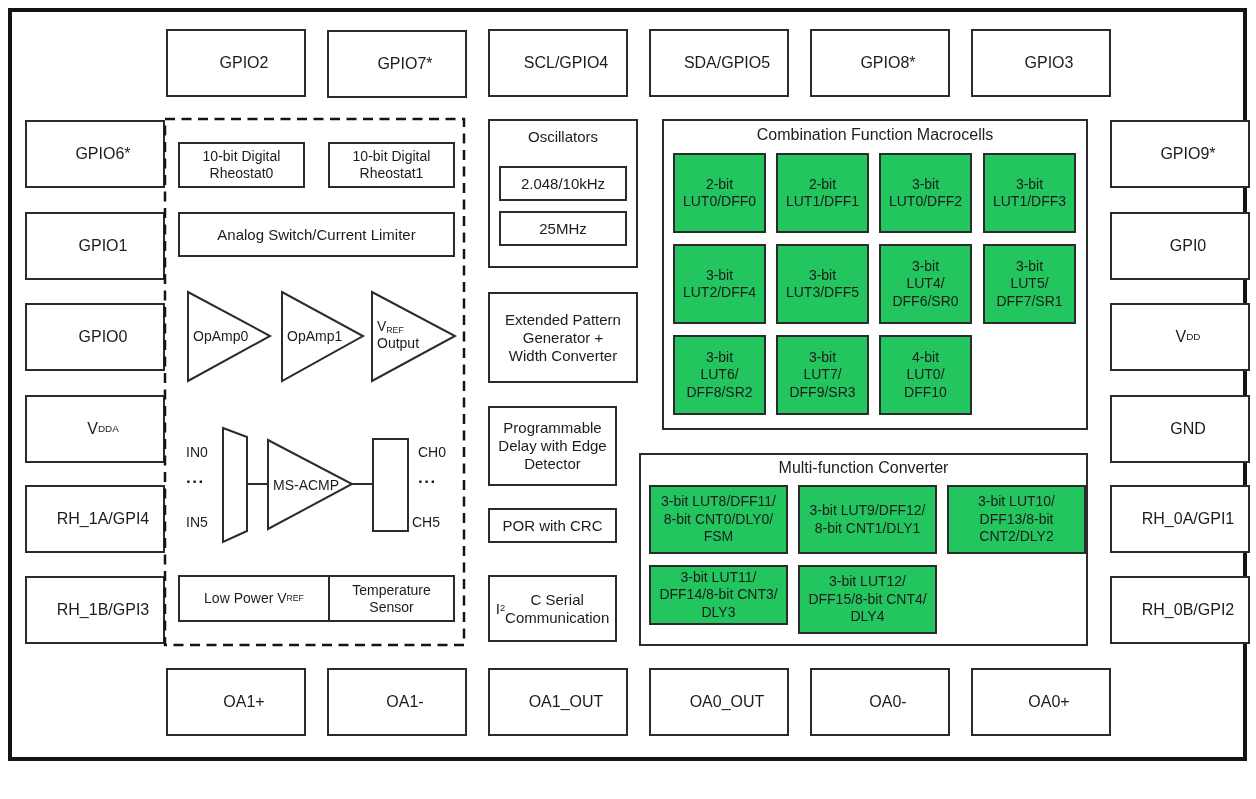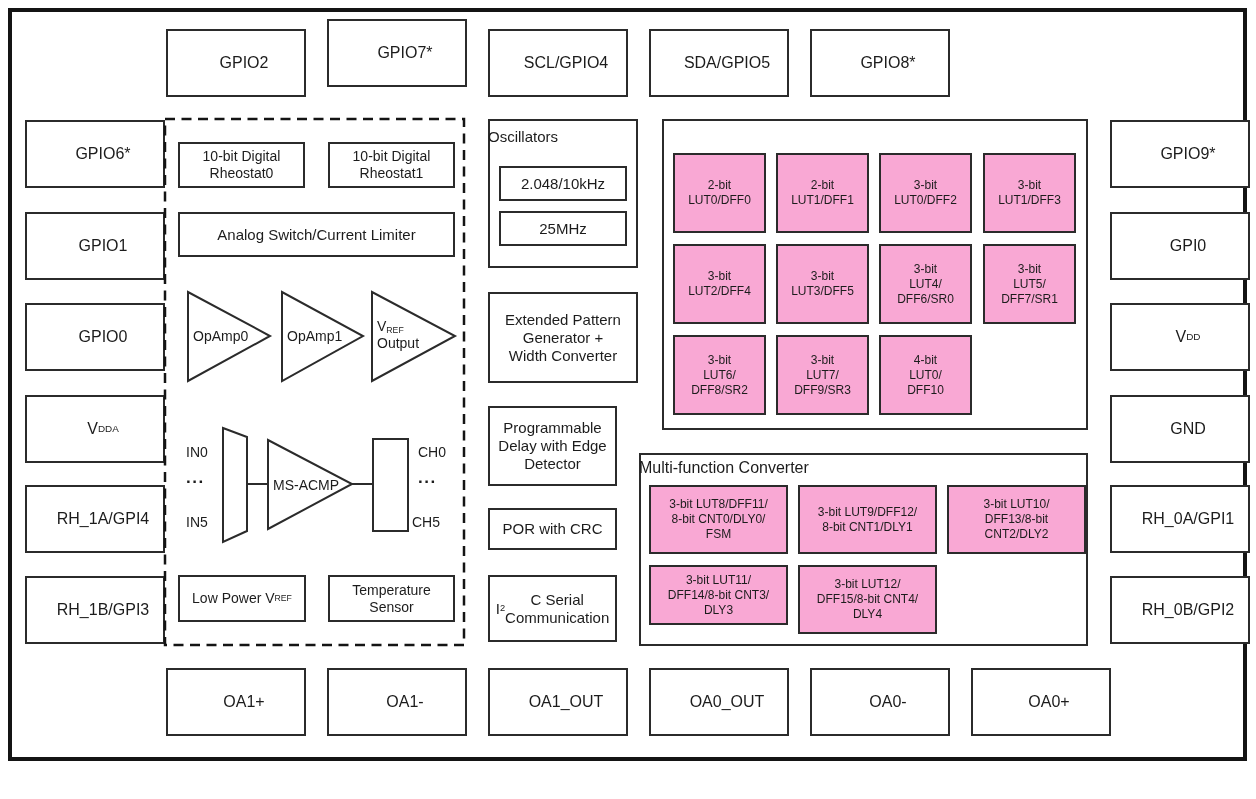--- a/index.html
+++ b/index.html
@@ -20,50 +20,51 @@
   .box{
     position:absolute;border:2px solid #2b2b2b;box-sizing:border-box;background:#fff;
     display:flex;align-items:center;justify-content:center;text-align:center;
     font-size:15px;line-height:1.2;
   }
   .box.small{font-size:14px;}
   .group{
     position:absolute;border:2px solid #2b2b2b;box-sizing:border-box;background:#fff;
   }
   .title{
-    position:absolute;text-align:left;font-size:16px;line-height:1.1;
+    position:absolute;text-align:center;font-size:16px;line-height:1.1;
   }
   .cell{
-    position:absolute;border:2px solid #2b2b2b;box-sizing:border-box;background:#f9a8d4;
+    position:absolute;border:2px solid #2b2b2b;box-sizing:border-box;background:#22c55e;
     display:flex;align-items:center;justify-content:center;text-align:center;
-    font-size:12px;line-height:1.25;
+    font-size:14px;line-height:1.25;
   }
   .freelabel{position:absolute;font-size:14px;line-height:1.15;white-space:nowrap;}
   .dots{font-weight:700;font-size:17px;letter-spacing:1.5px;}
   .vref-lbl{white-space:normal;line-height:1.1;}
   .note{
     position:absolute;left:10px;top:768px;font-size:15.5px;white-space:nowrap;
   }
   .note b{font-weight:700;}
   sub{font-size:0.62em;vertical-align:-0.25em;}
   sup{font-size:0.62em;vertical-align:0.45em;}
   svg{position:absolute;}
 </style>
 </head>
 <body>
 
 <div id="stage">
 
   <div class="outer-border"></div>
 
   <div class="pin" style="left:166px;top:29px">GPIO2</div>
-  <div class="pin" style="left:327px;top:19px">GPIO7*</div>
+  <div class="pin" style="left:327px;top:30px">GPIO7*</div>
   <div class="pin" style="left:488px;top:29px">SCL/GPIO4</div>
   <div class="pin" style="left:649px;top:29px">SDA/GPIO5</div>
   <div class="pin" style="left:810px;top:29px">GPIO8*</div>
+  <div class="pin" style="left:971px;top:29px">GPIO3</div>
 
   <div class="pin" style="left:25px;top:120px">GPIO6*</div>
   <div class="pin" style="left:25px;top:212px">GPIO1</div>
   <div class="pin" style="left:25px;top:303px">GPIO0</div>
   <div class="pin" style="left:25px;top:395px">V<sub>DDA</sub></div>
   <div class="pin" style="left:25px;top:485px">RH_1A/GPI4</div>
   <div class="pin" style="left:25px;top:576px">RH_1B/GPI3</div>
 
   <div class="pin" style="left:1110px;top:120px">GPIO9*</div>
   <div class="pin" style="left:1110px;top:212px">GPI0</div>
@@ -87,45 +88,46 @@
     <polygon points="223,428 247,437 247,531 223,542" fill="#fff" stroke="#2b2b2b" stroke-width="2"></polygon>
     <line x1="247" y1="484" x2="268" y2="484" stroke="#2b2b2b" stroke-width="2"></line>
     <polygon points="268,440 268,529 352,484" fill="#fff" stroke="#2b2b2b" stroke-width="2"></polygon>
     <line x1="352" y1="484" x2="373" y2="484" stroke="#2b2b2b" stroke-width="2"></line>
     <rect x="373" y="439" width="35" height="92" fill="#fff" stroke="#2b2b2b" stroke-width="2"></rect>
   </svg>
 
   <div class="box small" style="left:178px;top:142px;width:127px;height:46px">10-bit Digital<br>Rheostat0</div>
   <div class="box small" style="left:328px;top:142px;width:127px;height:46px">10-bit Digital<br>Rheostat1</div>
   <div class="box" style="left:178px;top:212px;width:277px;height:45px">Analog Switch/Current Limiter</div>
-  <div class="box small" style="left:178px;top:575px;width:128px;height:47px">Low Power V<sub>REF</sub></div>
+  <div class="box small" style="left:178px;top:575px;width:152px;height:47px">Low Power V<sub>REF</sub></div>
   <div class="box small" style="left:328px;top:575px;width:127px;height:47px">Temperature<br>Sensor</div>
 
   <div class="freelabel" style="left:193px;top:328px">OpAmp0</div>
   <div class="freelabel" style="left:287px;top:328px">OpAmp1</div>
   <div class="freelabel vref-lbl" style="left:377px;top:319px">V<sub>REF</sub><br>Output</div>
   <div class="freelabel" style="left:273px;top:477px">MS-ACMP</div>
   <div class="freelabel" style="left:186px;top:444px">IN0</div>
   <div class="freelabel dots" style="left:186px;top:468px">...</div>
   <div class="freelabel" style="left:186px;top:514px">IN5</div>
   <div class="freelabel" style="left:418px;top:444px">CH0</div>
   <div class="freelabel dots" style="left:418px;top:468px">...</div>
   <div class="freelabel" style="left:412px;top:514px">CH5</div>
 
   <div class="group" style="left:488px;top:119px;width:150px;height:149px"></div>
   <div class="title" style="left:488px;top:129px;width:150px;font-size:15px">Oscillators</div>
   <div class="box" style="left:499px;top:166px;width:128px;height:35px">2.048/10kHz</div>
   <div class="box" style="left:499px;top:211px;width:128px;height:35px">25MHz</div>
 
   <div class="box" style="left:488px;top:292px;width:150px;height:91px">Extended Pattern<br>Generator +<br>Width Converter</div>
   <div class="box" style="left:488px;top:406px;width:129px;height:80px">Programmable<br>Delay with Edge<br>Detector</div>
-  <div class="box" style="left:488px;top:508px;width:129px;height:42px">POR with CRC</div>
+  <div class="box" style="left:488px;top:508px;width:129px;height:35px">POR with CRC</div>
   <div class="box" style="left:488px;top:575px;width:129px;height:67px">I<sup>2</sup>C Serial<br>Communication</div>
 
   <div class="group" style="left:662px;top:119px;width:426px;height:311px"></div>
+  <div class="title" style="left:662px;top:126px;width:426px">Combination Function Macrocells</div>
   <div class="cell" style="left:673px;top:153px;width:93px;height:80px">2-bit<br>LUT0/DFF0</div>
   <div class="cell" style="left:776px;top:153px;width:93px;height:80px">2-bit<br>LUT1/DFF1</div>
   <div class="cell" style="left:879px;top:153px;width:93px;height:80px">3-bit<br>LUT0/DFF2</div>
   <div class="cell" style="left:983px;top:153px;width:93px;height:80px">3-bit<br>LUT1/DFF3</div>
   <div class="cell" style="left:673px;top:244px;width:93px;height:80px">3-bit<br>LUT2/DFF4</div>
   <div class="cell" style="left:776px;top:244px;width:93px;height:80px">3-bit<br>LUT3/DFF5</div>
   <div class="cell" style="left:879px;top:244px;width:93px;height:80px">3-bit<br>LUT4/<br>DFF6/SR0</div>
   <div class="cell" style="left:983px;top:244px;width:93px;height:80px">3-bit<br>LUT5/<br>DFF7/SR1</div>
   <div class="cell" style="left:673px;top:335px;width:93px;height:80px">3-bit<br>LUT6/<br>DFF8/SR2</div>
   <div class="cell" style="left:776px;top:335px;width:93px;height:80px">3-bit<br>LUT7/<br>DFF9/SR3</div>

